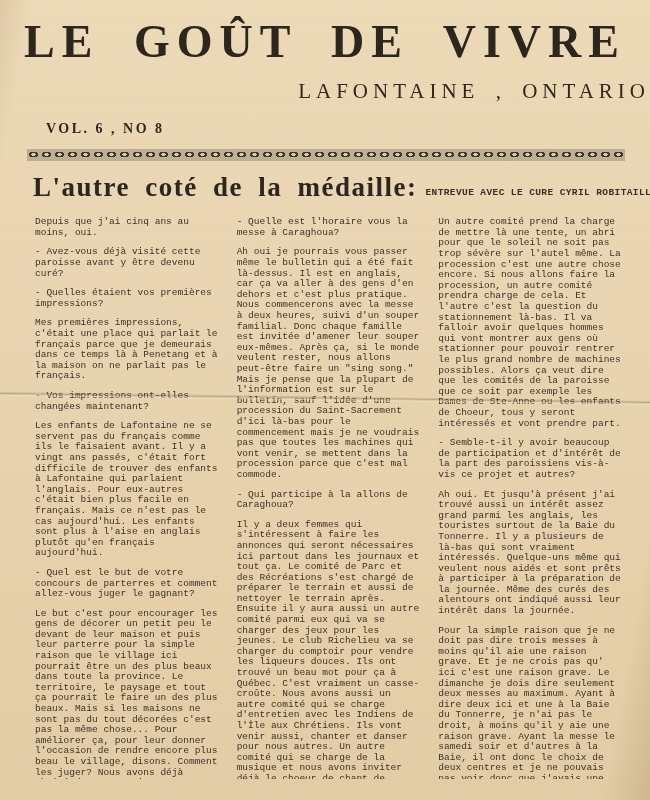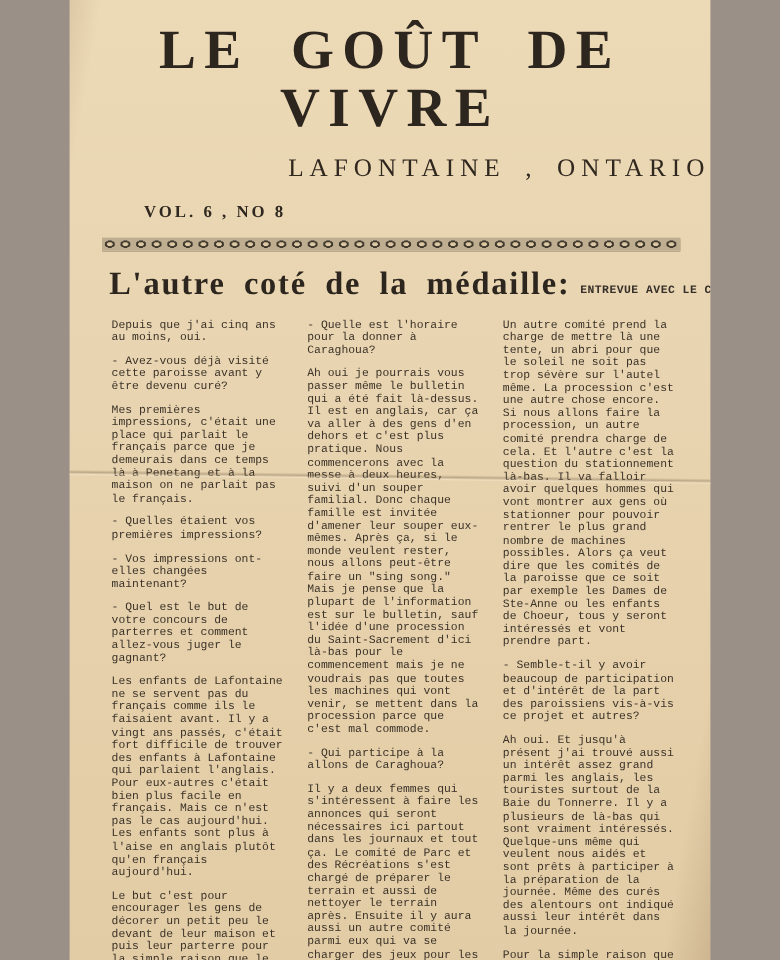--- a/index.html
+++ b/index.html
@@ -1,20 +1,20 @@
 <!DOCTYPE html>
 <html><head>
 <meta charset="utf-8">
 <style>
   html,body { margin:0; padding:0; }
   body { background:#9a9088; font-family:"Liberation Mono","DejaVu Sans Mono",monospace; }
 
   .page {
     position:relative;
-    width:534px; height:800px;
+    width:650px; height:800px;
     margin:0 auto;
     overflow:hidden;
     color:#3a3127;
     background:
       linear-gradient(100deg, rgba(110,82,46,0.12), rgba(0,0,0,0) 4%, rgba(0,0,0,0) 94%, rgba(110,82,46,0.18)),
       linear-gradient(180deg, #ecd9b6 0%, #e8d4b0 40%, #e2cca5 100%);
   }
 
   
   .masthead { text-align:center; }
@@ -39,21 +39,20 @@
   }
   .issue-row {
     display:flex;
     justify-content:space-between;
     padding:17px 88px 0 46px;
     font-family:"Liberation Serif","DejaVu Serif",serif;
     font-weight:700;
     font-size:14px;
     letter-spacing:2.5px;
     color:#2f2820;
-    margin-left:16px;
   }
   .issue-row .issue-date { letter-spacing:4px; }
 
   
   .chain-border {
     height:11px;
     margin:12px 25px 0 27px;
     background-image: radial-gradient(ellipse 5.5px 3.6px at 6.5px 5.5px,
       #dcc9a4 0 44%, #3f372c 45% 80%, rgba(63,55,44,0.25) 81% 100%);
     background-size:13px 11px;
@@ -135,30 +134,30 @@
   <div class="headline-row">
     <h2 class="article-headline">L'autre coté de la médaille:</h2>
     <div class="article-kicker">ENTREVUE AVEC LE CURE CYRIL ROBITAILLE</div>
   </div>
 
   <main class="columns">
 
     <div class="col">
       <p>Depuis que j'ai cinq ans au moins, oui.</p>
       <p>- Avez-vous déjà visité cette paroisse avant y être devenu curé?</p>
+      <p>- Quelles étaient vos premières impressions?</p>
       <p>Mes premières impressions, c'était une place qui parlait le français parce que je demeurais dans ce temps là à Penetang et à la maison on ne parlait pas le français.</p>
-      <p>- Quelles étaient vos premières impressions?</p>
       <p>- Vos impressions ont-elles changées maintenant?</p>
+      <p>Les enfants de Lafontaine ne se servent pas du français comme ils le faisaient avant.  Il y a vingt ans passés, c'était fort difficile de trouver des enfants à Lafontaine qui parlaient l'anglais.  Pour eux-autres c'était bien plus facile en français.  Mais ce n'est pas le cas aujourd'hui.  Les enfants sont plus à l'aise en anglais plutôt qu'en français aujourd'hui.</p>
       <p>- Quel est le but de votre concours de parterres et comment allez-vous juger le gagnant?</p>
-      <p>Les enfants de Lafontaine ne se servent pas du français comme ils le faisaient avant.  Il y a vingt ans passés, c'était fort difficile de trouver des enfants à Lafontaine qui parlaient l'anglais.  Pour eux-autres c'était bien plus facile en français.  Mais ce n'est pas le cas aujourd'hui.  Les enfants sont plus à l'aise en anglais plutôt qu'en français aujourd'hui.</p>
       <p>Le but c'est pour encourager les gens de décorer un petit peu le devant de leur maison et puis leur parterre pour la simple raison que le village ici pourrait être un des plus beaux dans toute la province.  Le territoire, le paysage et tout ça pourrait le faire un des plus beaux.  Mais si les maisons ne sont pas du tout décorées c'est pas la même chose...  Pour améliorer ça, pour leur donner l'occasion de rendre encore plus beau le village, disons.  Comment les juger?  Nous avons déjà choisi deux ou trois personnes qui vont ici et là partout dans le village et qui déjà sont en train de juger.  Mais les juges seront nommés seulement à la fin de la saison pour que personne ne puisse tricher et aussi ils vont annoncer les prix probablement au mois de septembre.</p>
     </div>
 
     <div class="col">
-      <p>- Quelle est l'horaire pour la donner à Caraghoua?</p>
+      <p>- Quelle est l'horaire vous la messe à Caraghoua?</p>
       <p>Ah oui je pourrais vous passer même le bulletin qui a été fait là-dessus.  Il est en anglais, car ça va aller à des gens d'en dehors et c'est plus pratique.  Nous commencerons avec la messe à deux heures, suivi d'un souper familial.  Donc chaque famille est invitée d'amener leur souper eux-mêmes.  Après ça, si le monde veulent rester, nous allons peut-être faire un "sing song."  Mais je pense que la plupart de l'information est sur le bulletin, sauf l'idée d'une procession du Saint-Sacrement d'ici là-bas pour le commencement mais je ne voudrais pas que toutes les machines qui vont venir, se mettent dans la procession parce que c'est mal commode.</p>
       <p>- Qui participe à la allons de Caraghoua?</p>
       <p>Il y a deux femmes qui s'intéressent à faire les annonces qui seront nécessaires ici partout dans les journaux et tout ça.  Le comité de Parc et des Récréations s'est chargé de préparer le terrain et aussi de nettoyer le terrain après.  Ensuite il y aura aussi un autre comité parmi eux qui va se charger des jeux pour les jeunes.  Le club Richelieu va se charger du comptoir pour vendre les liqueurs douces.  Ils ont trouvé un beau mot pour ça à Québec.  C'est vraiment un casse-croûte.  Nous avons aussi un autre comité qui se charge d'entretien avec les Indiens de l'Île aux Chrétiens.  Ils vont venir aussi, chanter et danser pour nous autres.  Un autre comité qui se charge de la musique et nous avons inviter déjà le choeur de chant de Penetang - le coeur de Ste-Anne - et M. Boileau qui va venir avec quelques musiciens de la paroisse ici ensemble.  Nous avons un autre comité qui se charge d'avoir là des hauts-parleurs pour le chant et surtout pour la messe.  Nous n'avons pas encore choisi le comité pour choisir les lecteurs pour la messe et pour la quête.</p>
     </div>
 
     <div class="col">
       <p>Un autre comité prend la charge de mettre là une tente, un abri pour que le soleil ne soit pas trop sévère sur l'autel même.  La procession c'est une autre chose encore.  Si nous allons faire la procession, un autre comité prendra charge de cela.  Et l'autre c'est la question du stationnement là-bas.  Il va falloir avoir quelques hommes qui vont montrer aux gens où stationner pour pouvoir rentrer le plus grand nombre de machines possibles.  Alors ça veut dire que les comités de la paroisse que ce soit par exemple les Dames de Ste-Anne ou les enfants de Choeur, tous y seront intéressés et vont prendre  part.</p>
       <p>- Semble-t-il y avoir beaucoup de participation et d'intérêt de la part des paroissiens vis-à-vis ce projet et autres?</p>
       <p>Ah oui.  Et jusqu'à présent j'ai trouvé aussi un intérêt assez grand  parmi les anglais, les touristes surtout de la Baie du Tonnerre.  Il y a plusieurs de là-bas qui sont vraiment intéressés.  Quelque-uns même qui veulent nous aidés et sont prêts à participer à la préparation de la journée.  Même des curés des alentours ont indiqué aussi leur intérêt dans la journée.</p>
       <p>Pour la simple raison que je ne doit pas dire trois messes à moins qu'il aie une raison grave.  Et je ne crois pas qu' ici c'est une raison grave.  Le dimanche je dois dire seulement deux messes au maximum.  Ayant à dire deux ici et une à la Baie du Tonnerre, je n'ai pas le droit, à moins qu'il y aie une raison grave.  Ayant la messe le samedi soir et d'autres à la Baie, il ont donc le choix de deux centres et je ne pouvais pas voir donc que j'avais une raison grave de garder cette messe de huit heures.</p>

